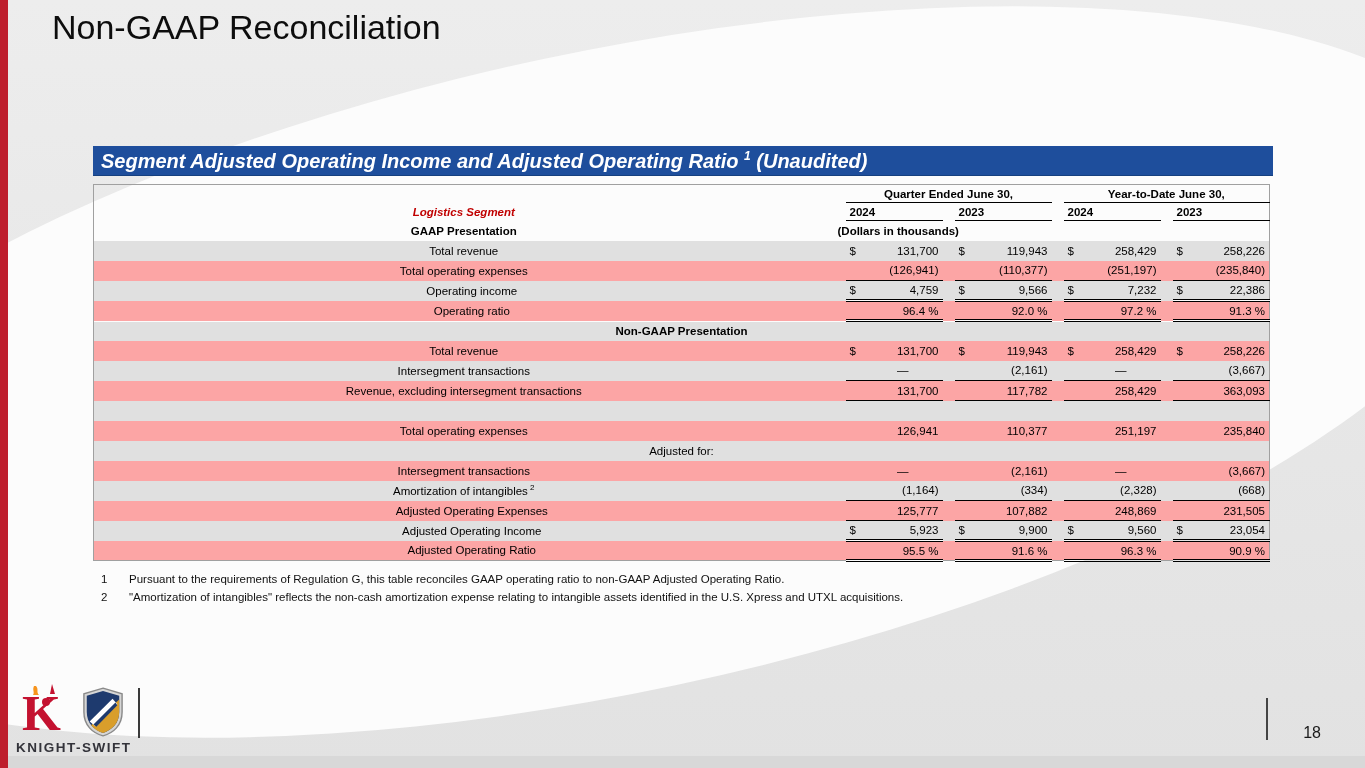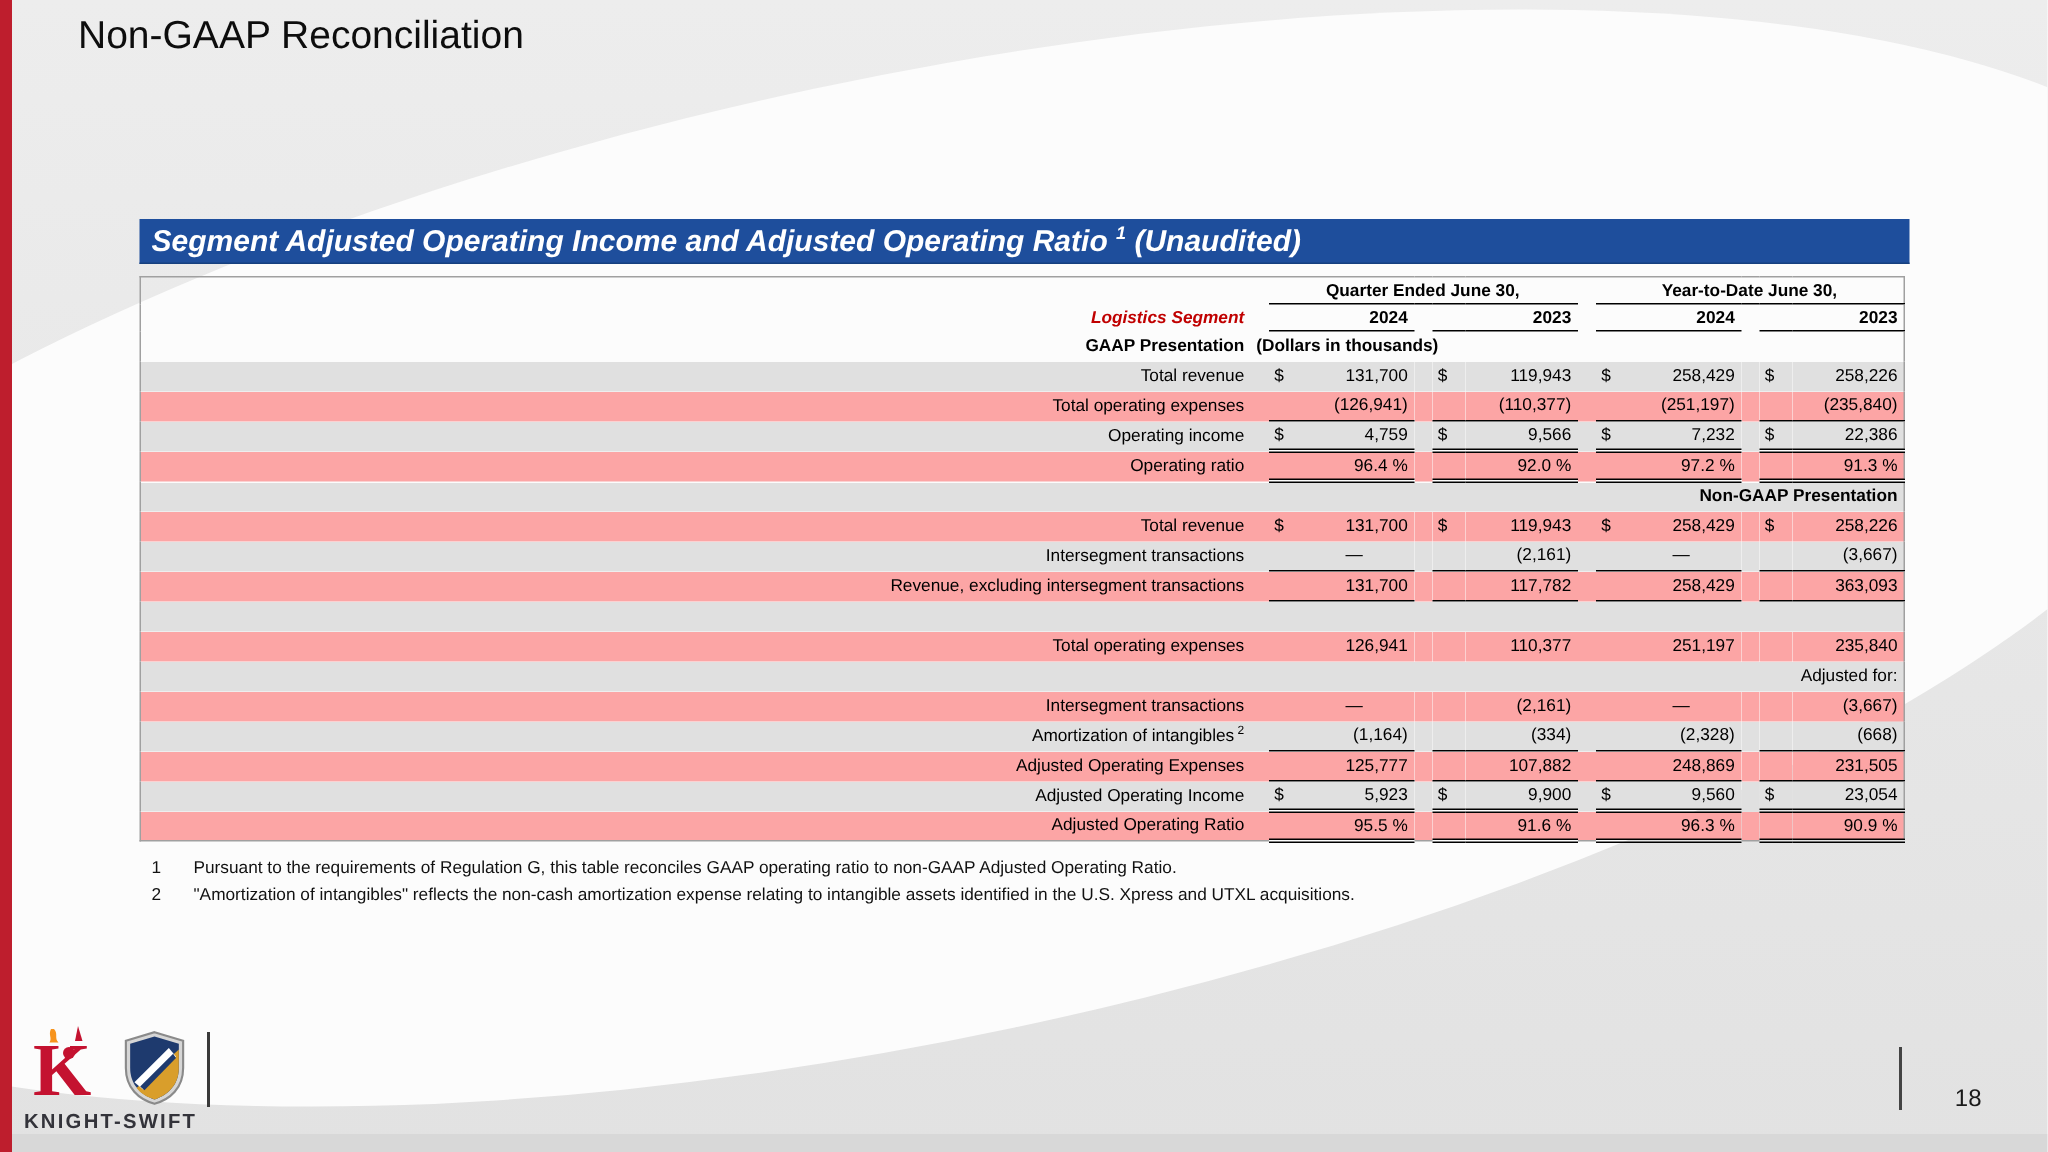--- a/index.html
+++ b/index.html
@@ -11,52 +11,52 @@
   }
   
   .swoosh {
     position:absolute; left:-300px; top:52px; width:1820px; height:640px;
     background:#fcfcfc; border-radius:50%; transform:rotate(-12deg); z-index:0;
   }
   .bottom-band { position:absolute; left:0; right:0; bottom:0; height:12px; background:#d8d8d8; z-index:1; }
   .red-stripe { position:absolute; left:0; top:0; width:8px; height:768px; background:#be1e2d; z-index:5; }
 
   .slide-title {
-    position:absolute; left:52px; top:8px; font-size:26px; font-weight:400;
+    position:absolute; left:52px; top:8px; font-size:34px; font-weight:400;
     color:#0d0d0d; letter-spacing:0px; z-index:2;
   }
 
   .content { position:absolute; left:93px; top:146px; width:1180px; z-index:2; }
 
   .banner {
     background:#1e4e9c; color:#fff; height:30px; line-height:30px;
     font-size:20px; font-weight:bold; font-style:italic; padding-left:8px;
     border-bottom:1px solid #16407f;
   }
   .banner sup { font-size:12px; font-style:italic; vertical-align:super; line-height:0; }
 
   table.fin {
     margin-top:8px; border-collapse:collapse; width:944px;
     border:1px solid #a0a0a0; table-layout:fixed; background:transparent;
   }
   table.fin td { font-size:11.5px; padding:0 4px; height:20px; vertical-align:middle; overflow:hidden; white-space:nowrap; }
   tr.hrow td { height:18px; }
-  td.label { text-align:right; padding-left:6px; }
+  td.label { text-align:center; padding-left:6px; }
   td.usd { text-align:left; width:22px; padding-left:5px; padding-right:0; }
   td.val { text-align:right; width:75px; padding-right:5px; }
   td.gap { width:12px; padding:0; }
   col.c-label { width:740px; }
 
   .shade { background:#e0e0e0; }
   .white { background:#fca5a5; }
   .bold { font-weight:bold; }
   .indent { padding-left:20px !important; }
   .seg-label { color:#c00000; font-weight:bold; font-style:italic; font-size:12px; }
   .ghead { text-align:center; font-weight:bold; font-size:11px; border-bottom:1px solid #000; }
-  .yhead { text-align:right; font-weight:bold; font-size:11px; border-bottom:1px solid #000; }
+  .yhead { text-align:left; font-weight:bold; font-size:11px; border-bottom:1px solid #000; }
   .units { text-align:left; font-weight:bold; font-size:10.5px; }
   .bb  { border-bottom:1px solid #000; }
   .bt  { border-top:1px solid #000; }
   .bdbl{ border-bottom:3px double #000; }
   .dash{ padding-right:34px !important; }
   td .suptag { font-size:8px; vertical-align:super; line-height:0; }
 
   .footnotes { margin-top:10px; font-size:11.5px; color:#111; }
   .footnote-line { display:flex; margin-bottom:3px; line-height:15px; }
   .footnote-num { width:14px; flex:0 0 14px; margin-left:8px; }

